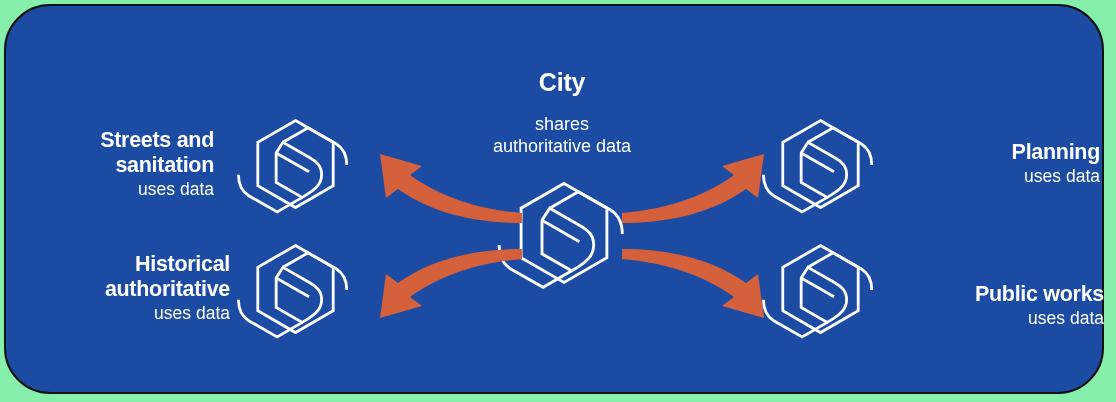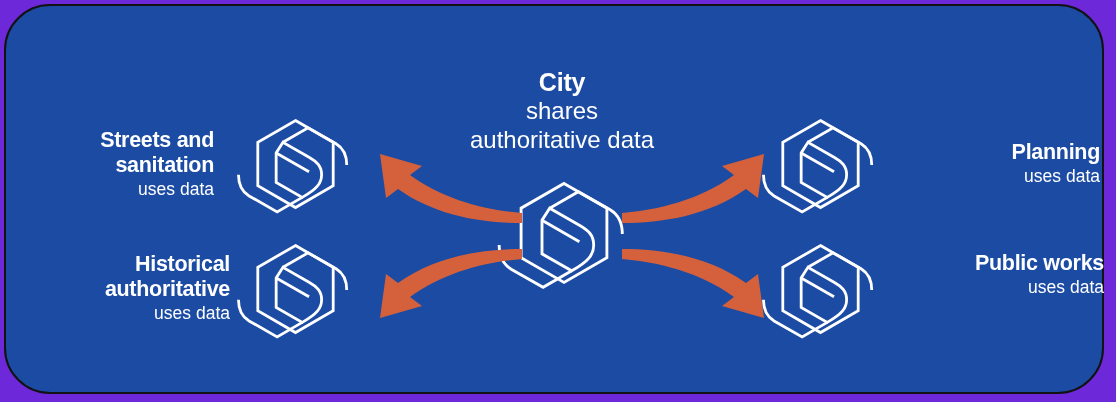--- a/index.html
+++ b/index.html
@@ -11,21 +11,21 @@
     width: 1116px;
     height: 402px;
     font-family: "Liberation Sans", sans-serif;
     overflow: hidden;
   }
 
   .canvas {
     position: relative;
     width: 1116px;
     height: 402px;
-    background: #6d28d9;
+    background: #86efac;
   }
 
   
   .panel {
     position: absolute;
     left: 4px;
     top: 4px;
     width: 1100px;
     height: 390px;
     box-sizing: border-box;
@@ -67,24 +67,24 @@
   .label.right-align { text-align: right; }
   .label.left-align  { text-align: right; }
   .label.center-align { text-align: center; }
 
   
   .label.hub .title {
     font-size: 25px;
     letter-spacing: -0.2px;
   }
   .label.hub .sub {
-    font-size: 24px;
+    font-size: 18px;
     line-height: 1.2;
     white-space: pre-line;
-    margin-top: 0px;
+    margin-top: 17px;
   }
 
   
   .arrow {
     position: absolute;
   }
   .arrow svg { display: block; }
 </style>
 </head>
 <body>
@@ -187,21 +187,21 @@
                    C72 85 77 79 77 70
                    C77 61 72 56.5 64 52
                    L37 36.5 Z"></path>
           <path d="M30 47.5 L64 67"></path>
           <path d="M37 36.5 L63 21.5 L92 38 C101 43.5 103 52 103 60"></path>
           <path d="M57 93.5 L31 108.5 L2 92 C-7 86.5 -9 78 -9 70"></path>
         </g>
       </svg>
     </div>
 
-    <div class="label left-align" style="left:884px; top:245px; width:214px;">
+    <div class="label left-align" style="left:884px; top:276px; width:214px;">
       <span class="title">Public works</span>
       <span class="sub">uses data</span>
     </div>
 
     <div class="arrow" style="left:360px; top:144px;">
       <svg width="160" height="78" viewBox="0 0 160 78">
         <path d="M156 63
                  C120 60 78 50 44 25
                  L44 25 L56 16 L14 4 L20 48 L32 39
                  C70 66 116 73 156 73 Z" fill="#d4613c"></path>

